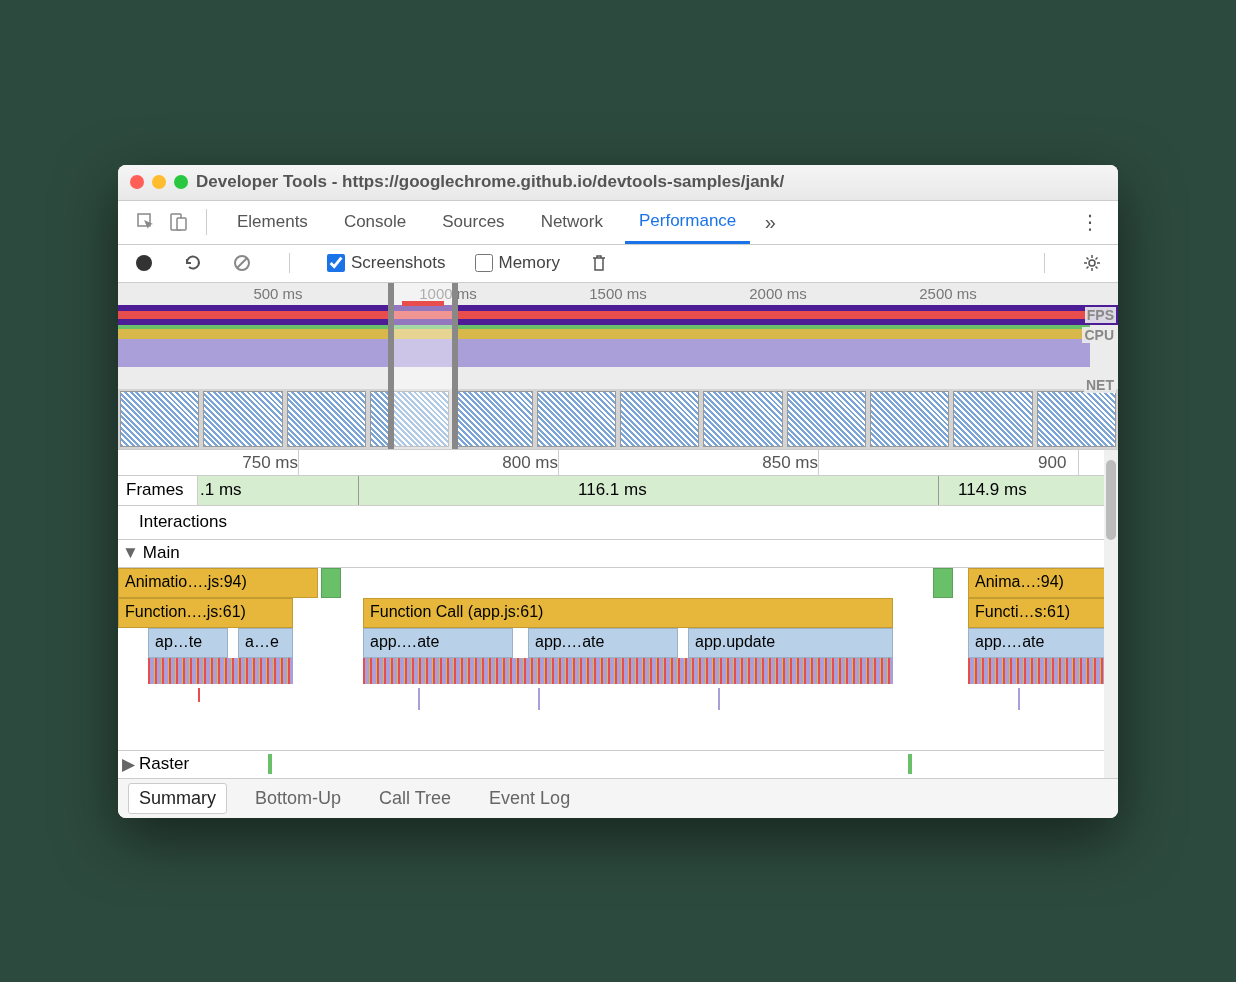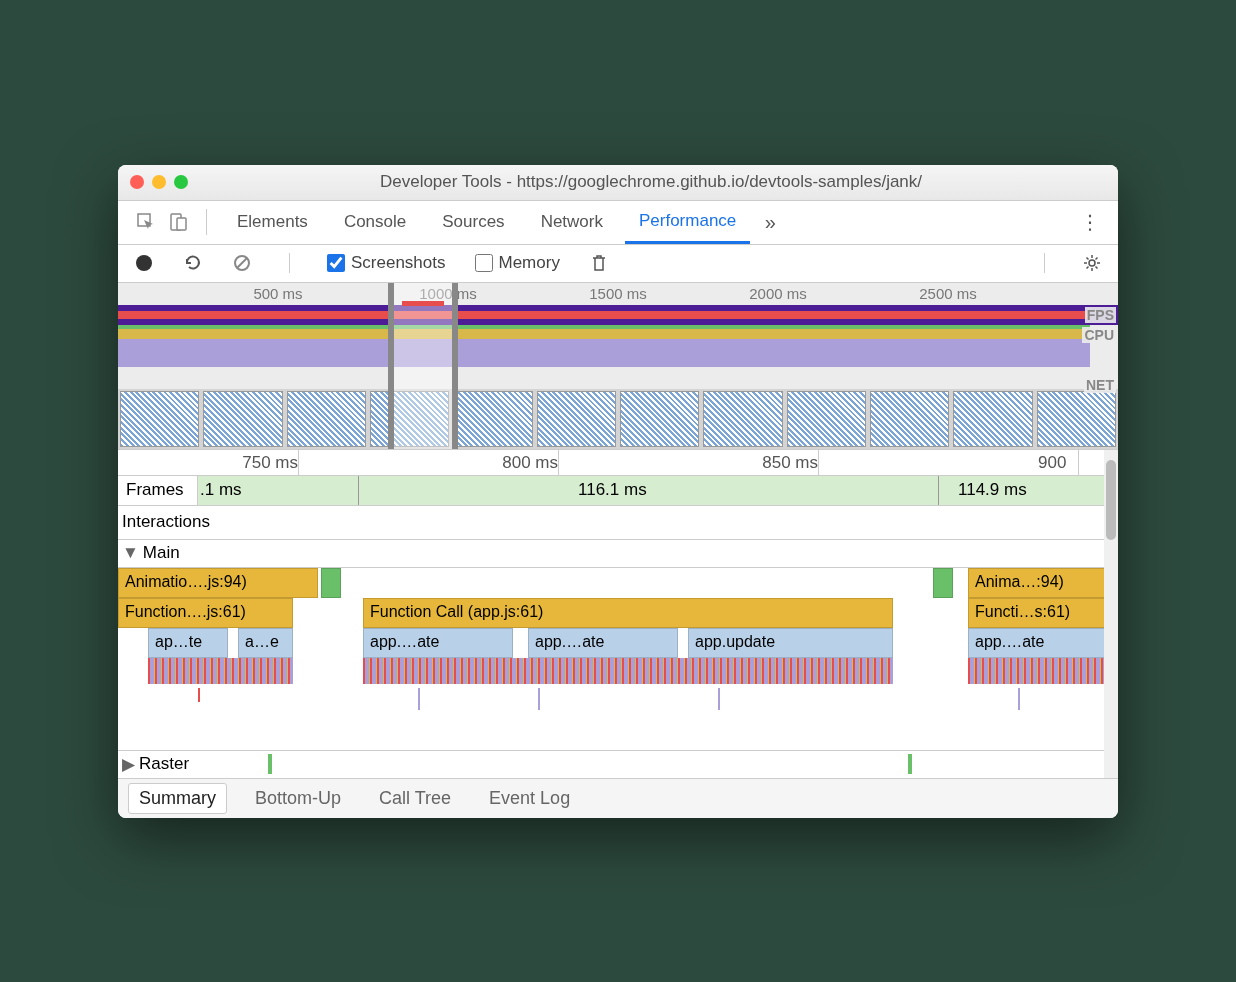--- a/index.html
+++ b/index.html
@@ -1,21 +1,21 @@
 <!DOCTYPE html>
 <html><head>
 <meta charset="utf-8">
 <style>
 * { margin: 0; padding: 0; box-sizing: border-box; font-family: -apple-system, BlinkMacSystemFont, "Helvetica Neue", Arial, sans-serif; }
 body { background: #2d4a3e; display: flex; align-items: center; justify-content: center; width: 1236px; height: 982px; }
 .window { width: 1000px; background: #fff; border-radius: 8px; box-shadow: 0 20px 60px rgba(0,0,0,0.5); overflow: hidden; }
 .titlebar { height: 36px; background: linear-gradient(#f5f5f5,#e8e8e8); border-bottom: 1px solid #ccc; display: flex; align-items: center; padding: 0 12px; gap: 8px; }
 .tlight { width: 14px; height: 14px; border-radius: 50%; }
 .red { background: #ff5f57; } .yellow { background: #febc2e; } .green { background: #28c840; }
-.title { flex: 1; text-align: center; font-size: 17px; color: #555; }
+.title { flex: 1; text-align: left; font-size: 17px; color: #555; font-weight: bold; }
 .tabbar { height: 44px; border-bottom: 1px solid #ccc; display: flex; align-items: center; padding: 0 16px; gap: 8px; }
 .tb-icon { width: 24px; height: 24px; display: flex; align-items: center; justify-content: center; color: #888; cursor: pointer; }
 .vsep { width: 1px; height: 26px; background: #ccc; margin: 0 8px; }
 .tab { padding: 12px 14px; height: 44px; display: flex; align-items: center; font-size: 17px; color: #555; cursor: pointer; }
 .tab.active { color: #1a73e8; border-bottom: 3px solid #1a73e8; }
 .spacer { flex: 1; }
 .toolbar { height: 38px; border-bottom: 1px solid #ccc; display: flex; align-items: center; padding: 0 16px; gap: 29px; }
 .toolbar .ico { width: 20px; height: 20px; display: flex; align-items: center; justify-content: center; cursor: pointer; }
 .rec { width: 16px; height: 16px; border-radius: 50%; background: #333; }
 .chk { display: flex; align-items: center; gap: 6px; font-size: 17px; color: #444; }
@@ -35,21 +35,21 @@
 .screenshots .thumb { flex: 1; background: repeating-linear-gradient(45deg,#7aa5d6,#7aa5d6 2px,#fff 2px,#fff 4px); border: 1px solid #999; }
 .viewport-handle { position: absolute; top: 0; bottom: 0; background: rgba(255,255,255,0.4); border-left: 6px solid #888; border-right: 6px solid #888; }
 .sel-marker { position: absolute; bottom: -4px; left: 8px; right: 8px; height: 4px; background: #e84d4d; }
 .detail { position: relative; }
 .detail-ruler { height: 26px; border-bottom: 1px solid #ccc; position: relative; font-size: 17px; color: #555; }
 .detail-ruler span { position: absolute; top: 3px; transform: translateX(-100%); }
 .detail-ruler .tick { position: absolute; top: 0; bottom: 0; width: 1px; background: #ccc; }
 .frames-row { height: 30px; background: #d6edd0; border-bottom: 1px solid #ccc; display: flex; align-items: center; font-size: 17px; position: relative; }
 .frames-row .lbl { padding-left: 8px; background: #fff; height: 100%; display: flex; align-items: center; width: 80px; border-right: 1px solid #ccc; }
 .frames-row .fval { position: absolute; top: 4px; }
-.interactions-row { height: 34px; border-bottom: 1px solid #ccc; display: flex; align-items: center; padding-left: 4px; font-size: 17px; }
+.interactions-row { height: 34px; border-bottom: 1px solid #ccc; display: flex; align-items: center; padding-left: 21px; font-size: 17px; }
 .main-header { height: 28px; border-bottom: 1px solid #ccc; display: flex; align-items: center; padding-left: 4px; font-size: 17px; gap: 4px; }
 .flame { position: relative; height: 210px; }
 .frow { position: absolute; height: 30px; left: 0; right: 0; padding-left: 28px; }
 .fb { position: absolute; height: 30px; border: 1px solid rgba(0,0,0,0.15); font-size: 16px; padding: 4px 6px; overflow: hidden; white-space: nowrap; }
 .fb.yellow-b { background: #e6b73a; }
 .fb.blue-b { background: #b8d0e8; }
 .fb.green-b { background: #6abf69; }
 .stripes { position: absolute; height: 26px; background: repeating-linear-gradient(90deg,#e84d4d 0 2px,#aa9fd9 2px 6px,#d8b84a 6px 7px); }
 .raster-row { position: absolute; bottom: 0; left: 0; right: 0; height: 28px; border-top: 1px solid #ccc; display: flex; align-items: center; padding-left: 4px; font-size: 17px; gap: 4px; }
 .raster-block { position: absolute; width: 4px; height: 20px; background: #6abf69; bottom: 4px; }

